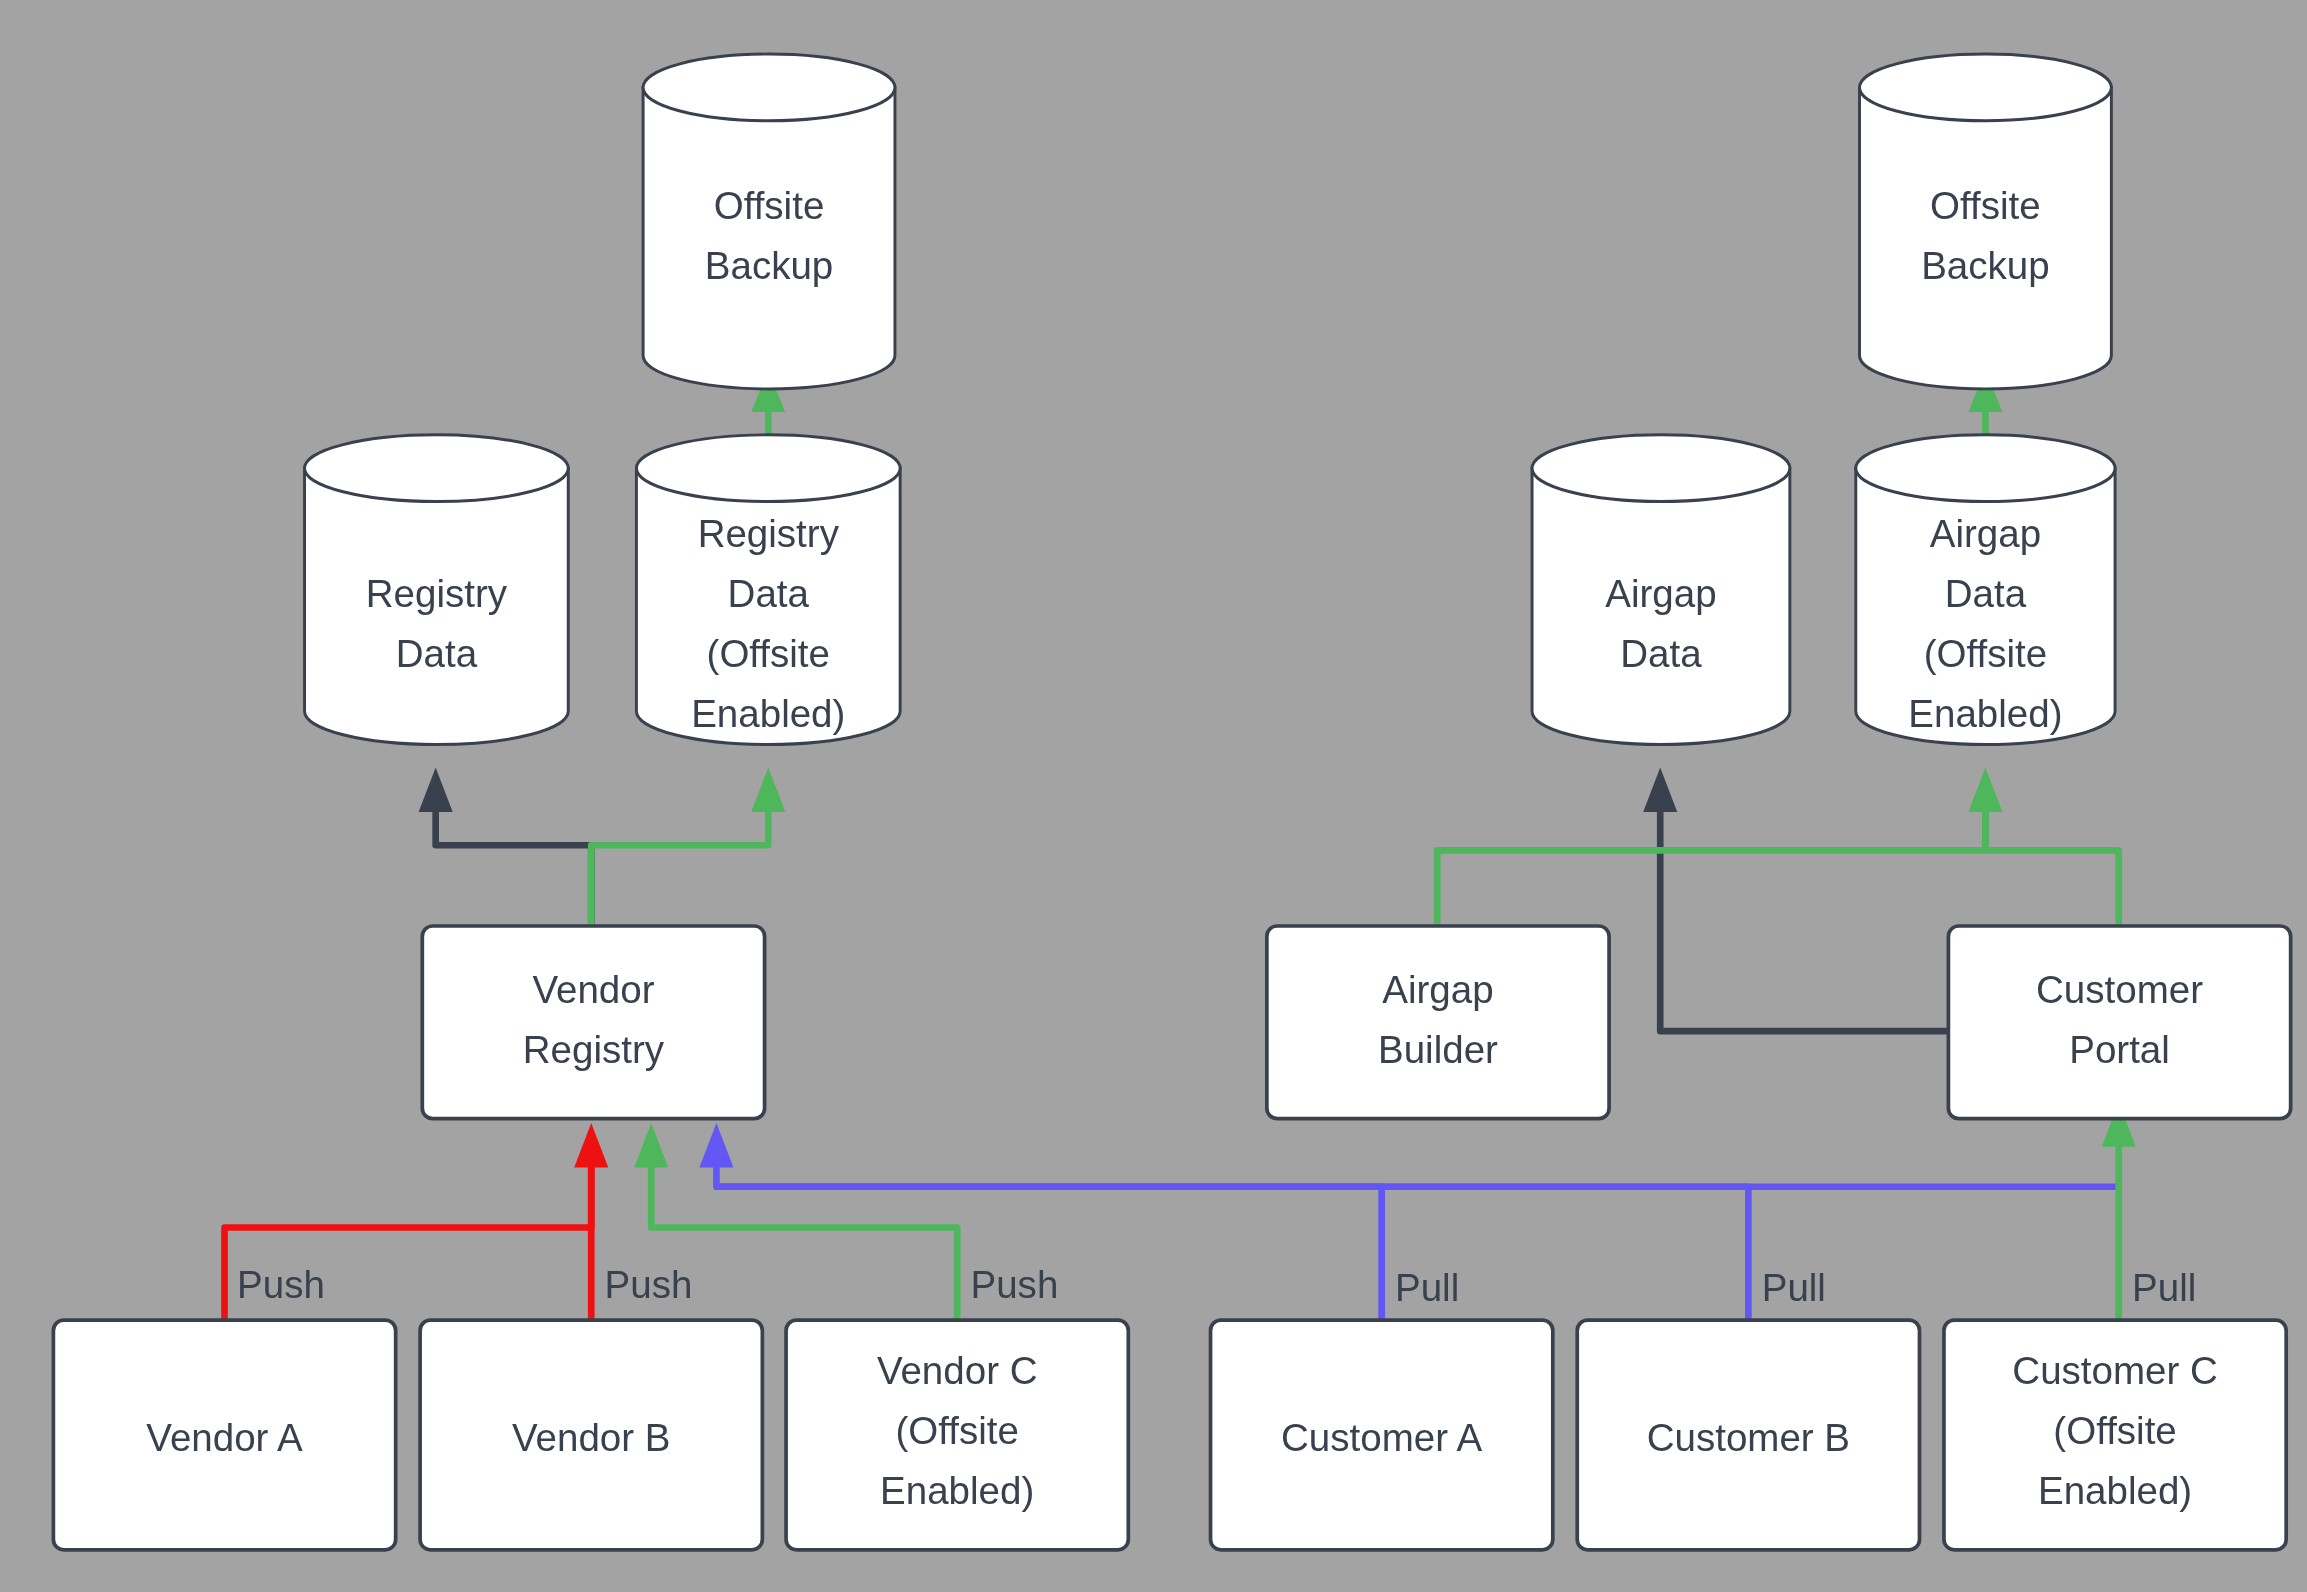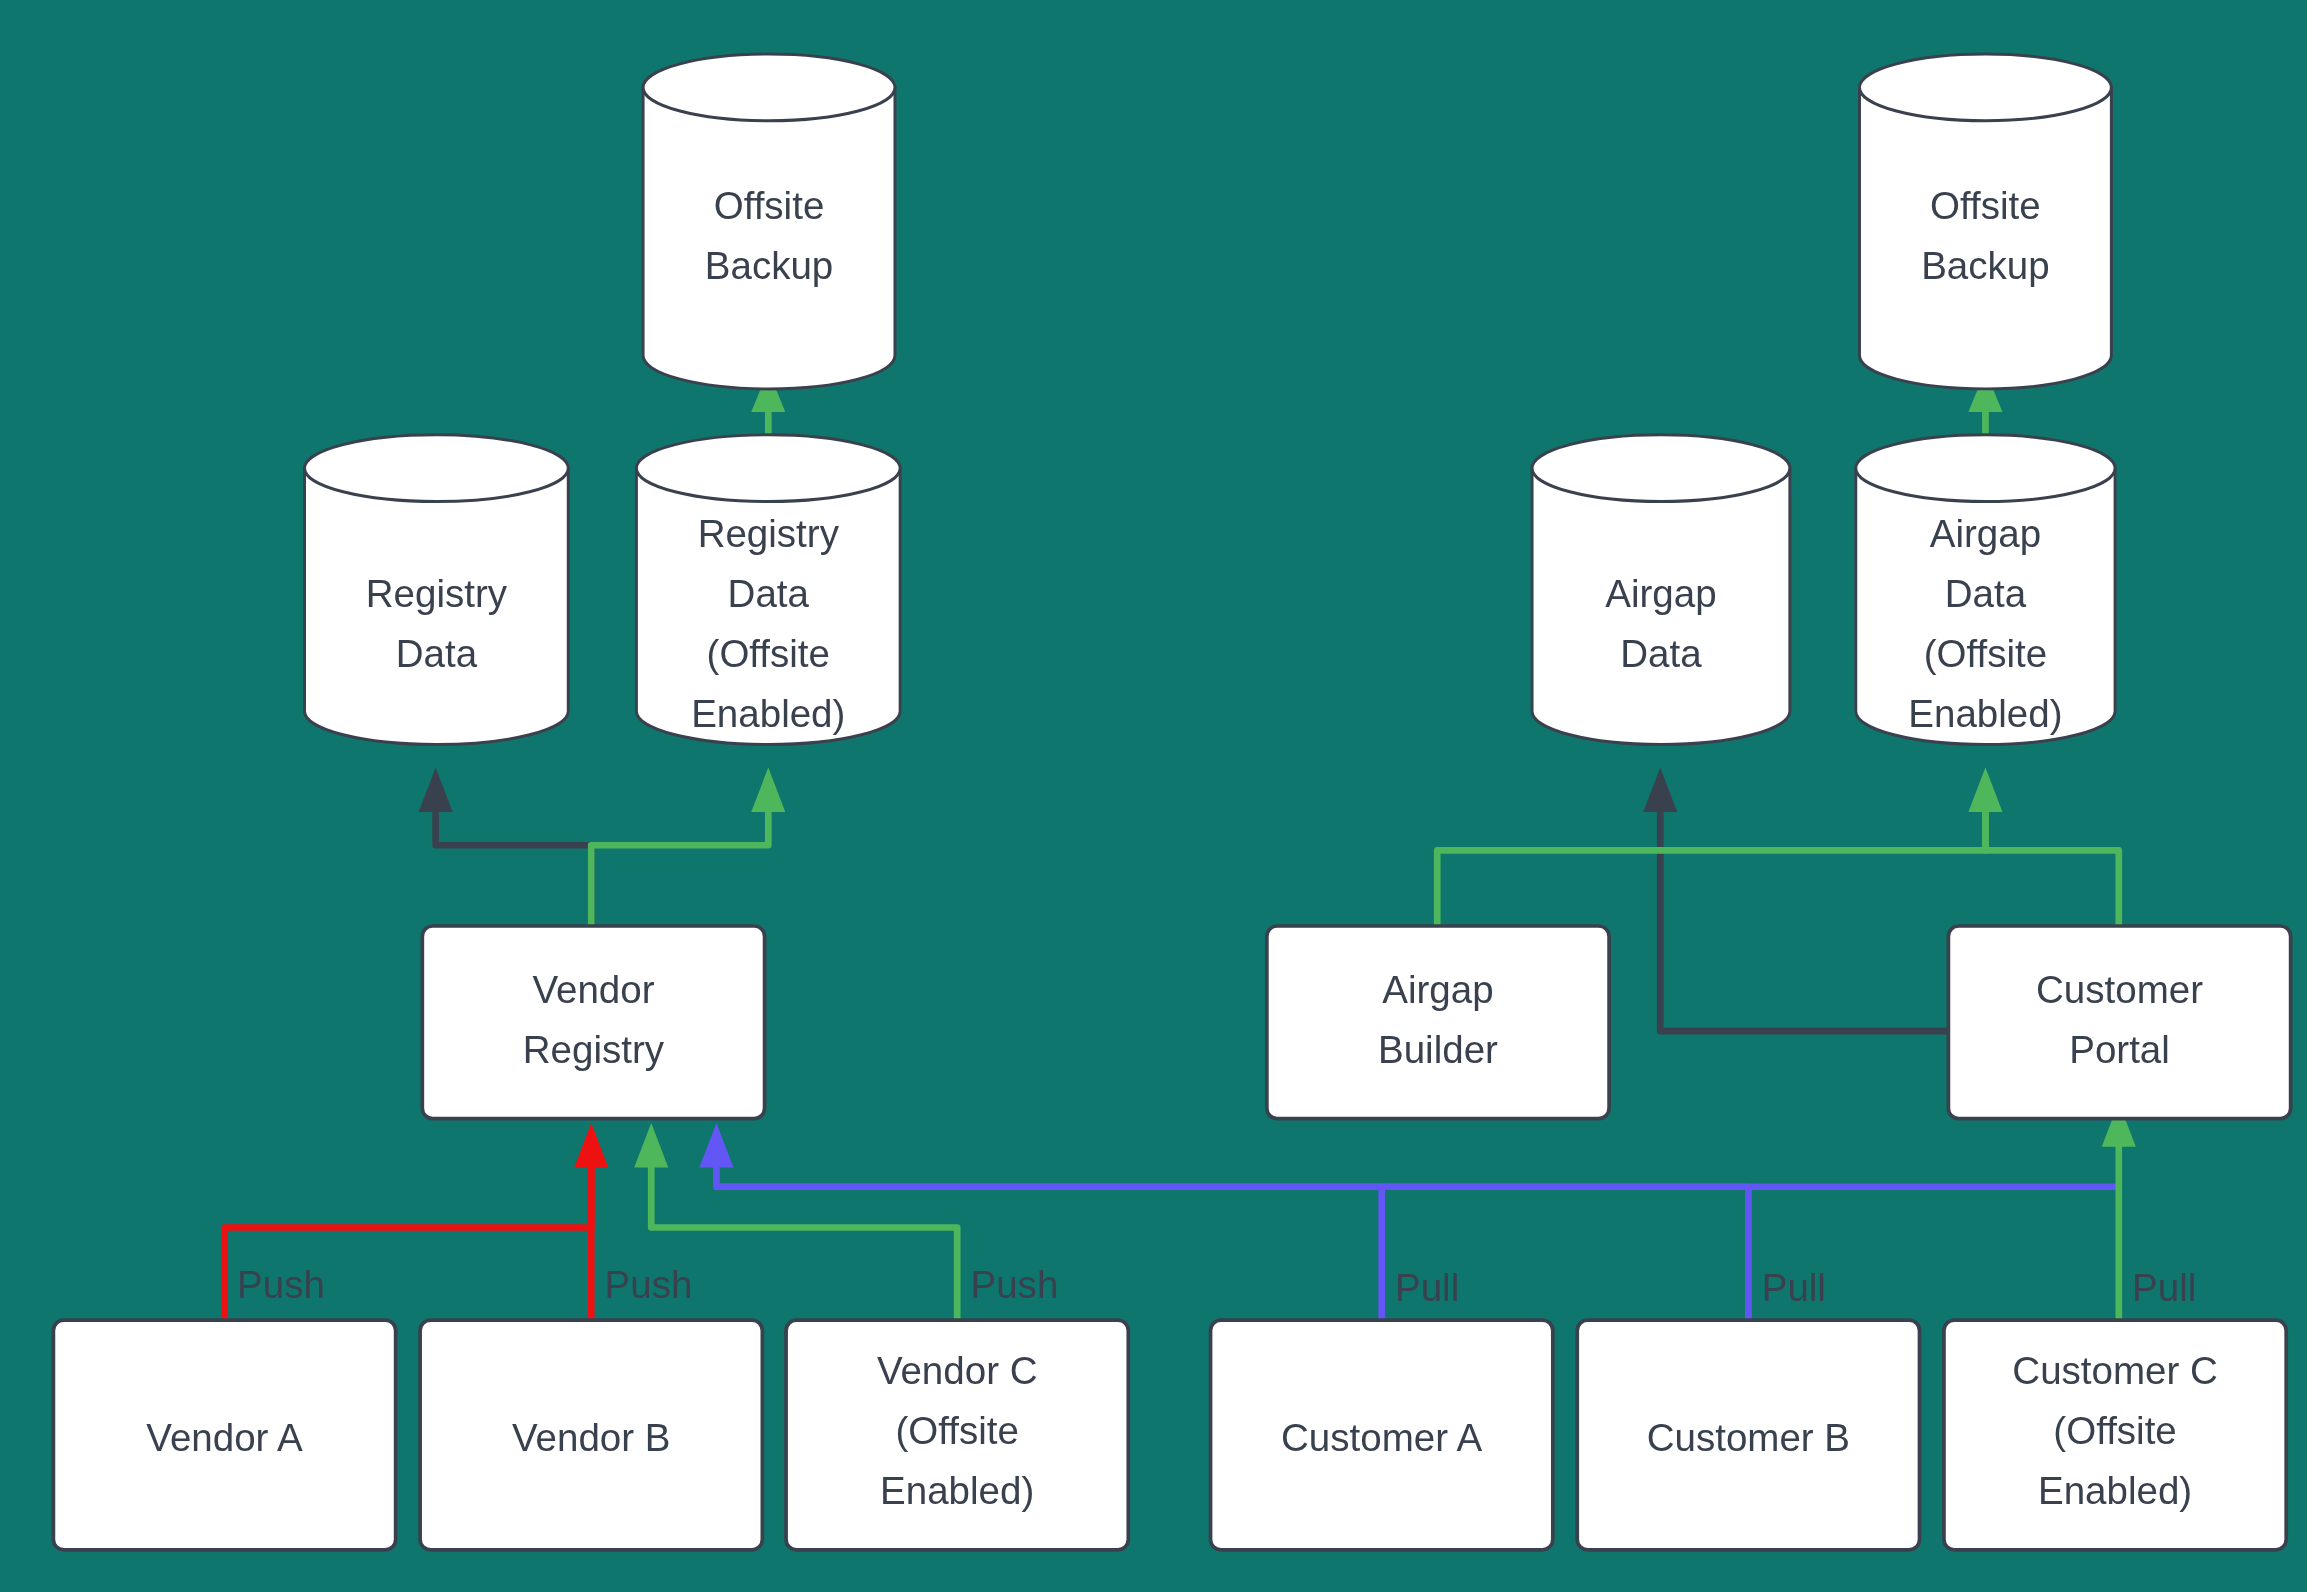--- a/index.html
+++ b/index.html
@@ -7,21 +7,21 @@
     padding: 0;
     background: #ffffff;
   }
   body {
     font-family: "Liberation Sans", sans-serif;
   }
   #diagram-root {
     position: relative;
     width: 2307px;
     height: 1592px;
-    background: #0f766e;
+    background: #a3a3a3;
     overflow: hidden;
   }
   svg.canvas {
     position: absolute;
     top: 0; left: 0;
     width: 2307px;
     height: 1592px;
     display: block;
   }
   .node-shape {

